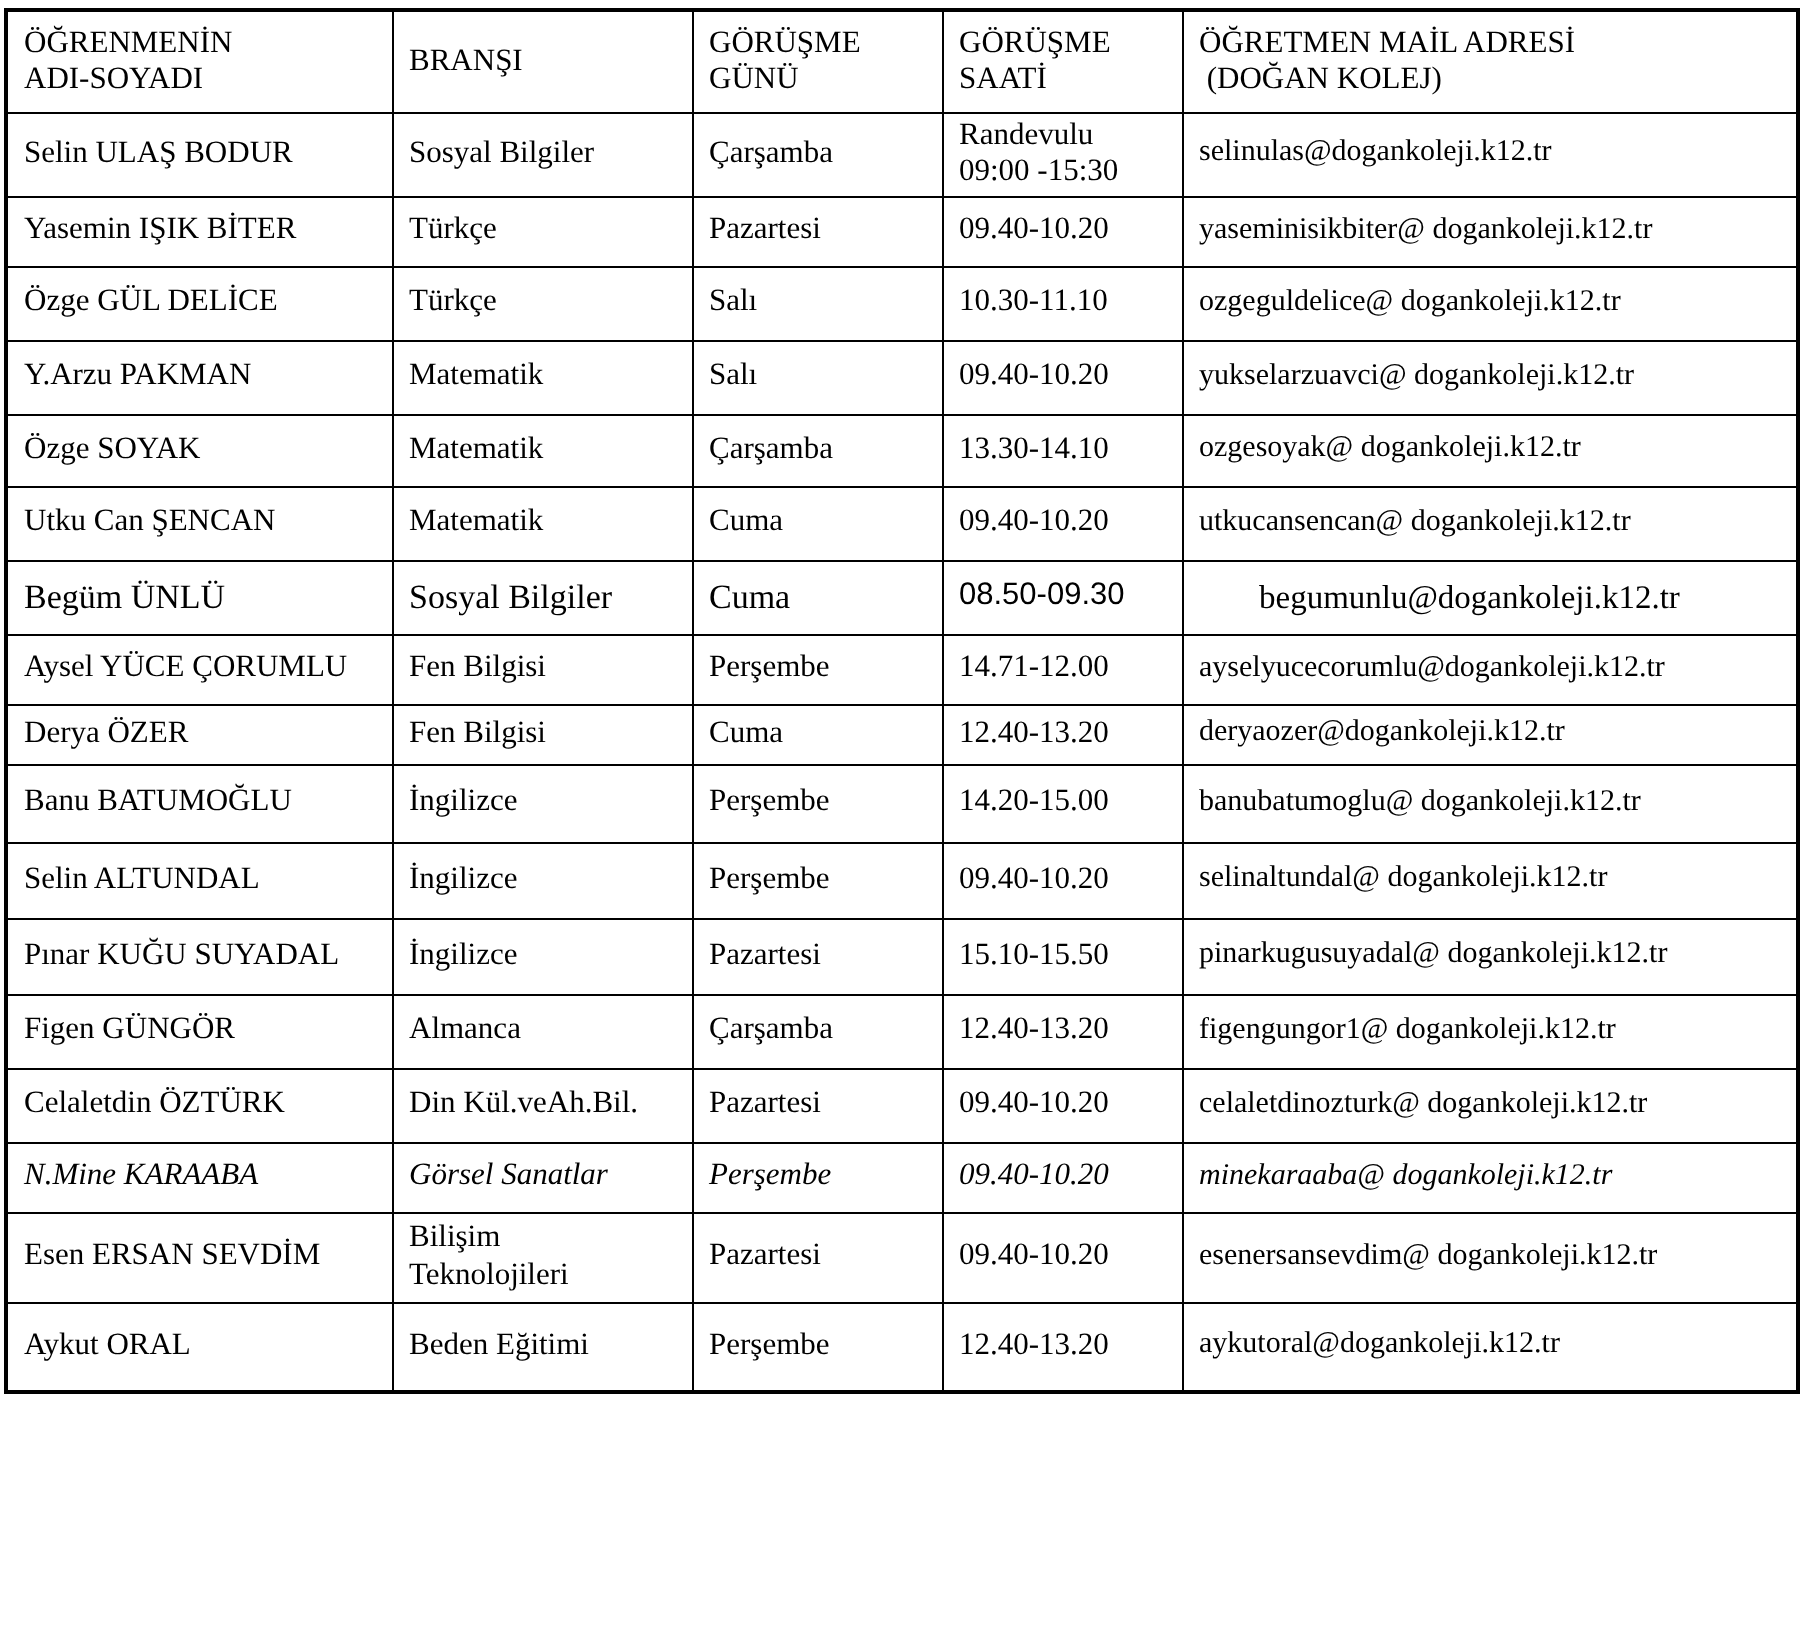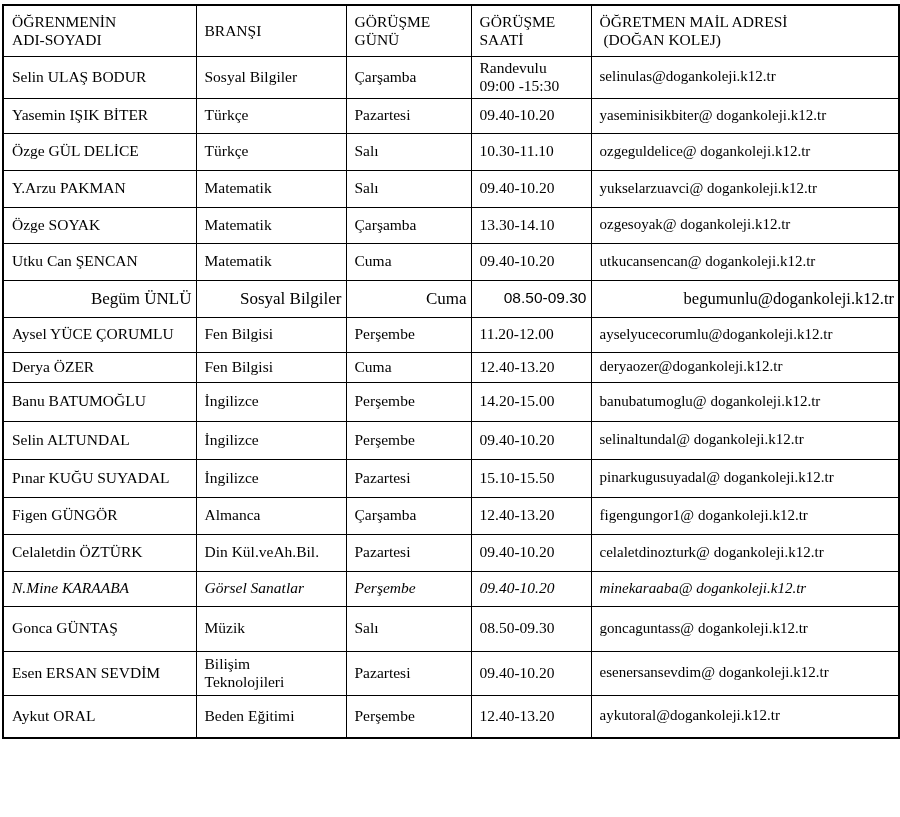--- a/index.html
+++ b/index.html
@@ -57,21 +57,21 @@
   tbody tr:nth-child(13) td { height: 32px; }
   tbody tr:nth-child(14) td { height: 32px; }
   tbody tr:nth-child(15) td { height: 30px; font-style: italic; }
   tbody tr:nth-child(16) td { height: 40px; }
   tbody tr:nth-child(17) td { height: 39px; }
   tbody tr:nth-child(18) td { height: 37px; }
   tbody tr:nth-child(19) td { height: 40px; }
   tbody tr:nth-child(20) td { height: 37px; }
   tbody tr:nth-child(21) td { height: 34px; }
   
-  tbody tr:nth-child(7) td { font-size: 17px; text-align: right; }
+  tbody tr:nth-child(7) td { font-size: 17px; }
   tbody tr:nth-child(7) td.time {
     font-family: "Liberation Sans", "DejaVu Sans", sans-serif;
     font-size: 15.5px;
   }
   tbody tr:nth-child(7) td.email { font-size: 16.5px; padding-left: 38px; }
 </style>
 </head>
 <body>
 
 <table>
@@ -150,21 +150,21 @@
     <td class="branch">Sosyal Bilgiler</td>
     <td class="day">Cuma</td>
     <td class="time">08.50-09.30</td>
     <td class="email">begumunlu@dogankoleji.k12.tr</td>
   </tr>
 
   <tr>
     <td class="name">Aysel YÜCE ÇORUMLU</td>
     <td class="branch">Fen Bilgisi</td>
     <td class="day">Perşembe</td>
-    <td class="time">11.20-12.00</td>
+    <td class="time">14.71-12.00</td>
     <td class="email">ayselyucecorumlu@dogankoleji.k12.tr</td>
   </tr>
 
   <tr>
     <td class="name">Derya ÖZER</td>
     <td class="branch">Fen Bilgisi</td>
     <td class="day">Cuma</td>
     <td class="time">12.40-13.20</td>
     <td class="email">deryaozer@dogankoleji.k12.tr</td>
   </tr>
@@ -212,27 +212,20 @@
   </tr>
 
   <tr>
     <td class="name">N.Mine KARAABA</td>
     <td class="branch">Görsel Sanatlar</td>
     <td class="day">Perşembe</td>
     <td class="time">09.40-10.20</td>
     <td class="email">minekaraaba@ dogankoleji.k12.tr</td>
   </tr>
 
-  <tr>
-    <td class="name">Gonca GÜNTAŞ</td>
-    <td class="branch">Müzik</td>
-    <td class="day">Salı</td>
-    <td class="time">08.50-09.30</td>
-    <td class="email">goncaguntass@ dogankoleji.k12.tr</td>
-  </tr>
 
   <tr>
     <td class="name">Esen ERSAN SEVDİM</td>
     <td class="branch">Bilişim
 Teknolojileri</td>
     <td class="day">Pazartesi</td>
     <td class="time">09.40-10.20</td>
     <td class="email">esenersansevdim@ dogankoleji.k12.tr</td>
   </tr>
 

